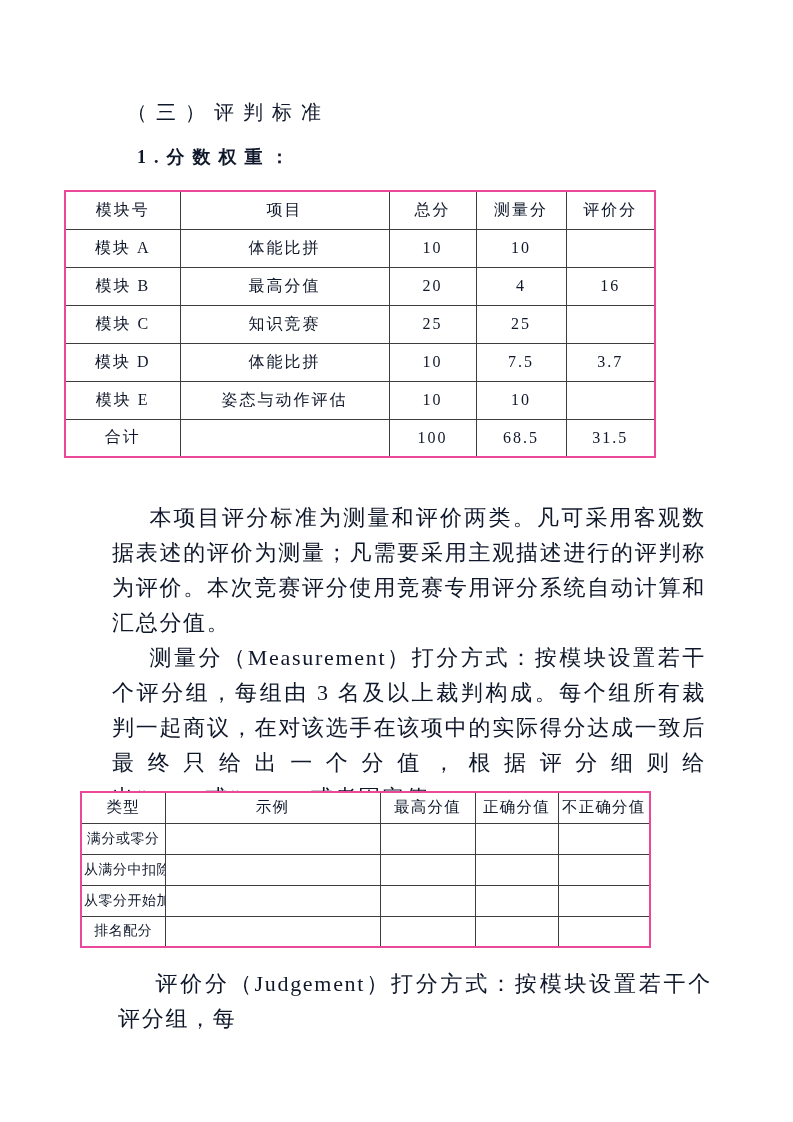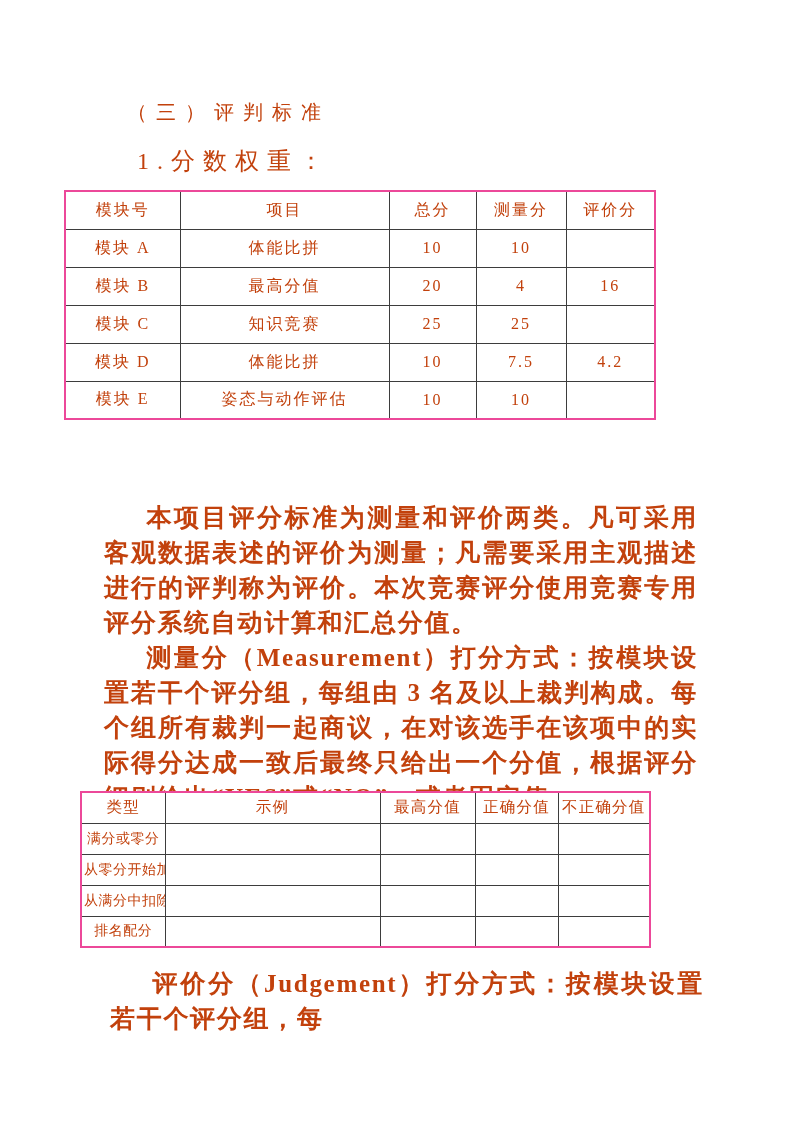--- a/index.html
+++ b/index.html
@@ -6,52 +6,51 @@
     margin: 0;
     padding: 0;
     background: #ffffff;
   }
   .page {
     position: relative;
     width: 793px;
     height: 1122px;
     background: #ffffff;
     font-family: "Liberation Serif", serif;
-    color: #c2410c;
+    color: #0f172a;
     overflow: hidden;
   }
   
   .h-section {
     position: absolute;
     left: 127px;
     top: 99px;
     font-size: 20px;
     letter-spacing: 9px;
     font-weight: 500;
     white-space: nowrap;
   }
   .h-sub {
     position: absolute;
     left: 137px;
     top: 145px;
-    font-size: 24px;
+    font-size: 18px;
     letter-spacing: 8px;
-    font-weight: 400;
+    font-weight: 700;
     white-space: nowrap;
   }
   
   .bodytext {
     position: absolute;
-    left: 104px;
+    left: 112px;
     width: 594px;
-    font-size: 25px;
+    font-size: 22px;
     line-height: 35px;
     letter-spacing: 1.7px;
     text-align: justify;
-    font-weight: bold;
   }
   .bodytext p {
     margin: 0;
     text-indent: 1.7em;
   }
   .block-main { top: 500px; }
   .block-closing { top: 966px; margin-left: 6px; }
   
   table {
     border-collapse: collapse;
@@ -148,28 +147,35 @@
           <td>知识竞赛</td>
           <td>25</td>
           <td>25</td>
           <td></td>
         </tr>
         <tr>
           <td>模块 D</td>
           <td>体能比拼</td>
           <td>10</td>
           <td>7.5</td>
-          <td>4.2</td>
+          <td>3.7</td>
         </tr>
         <tr>
           <td>模块 E</td>
           <td>姿态与动作评估</td>
           <td>10</td>
           <td>10</td>
           <td></td>
+        </tr>
+        <tr>
+          <td>合计</td>
+          <td></td>
+          <td>100</td>
+          <td>68.5</td>
+          <td>31.5</td>
         </tr>
       </tbody>
     </table>
 
   <div class="bodytext block-main">
     <p>本项目评分标准为测量和评价两类。凡可采用客观数据表述的评价为测量；凡需要采用主观描述进行的评判称为评价。本次竞赛评分使用竞赛专用评分系统自动计算和汇总分值。</p>
     <p>测量分（Measurement）打分方式：按模块设置若干个评分组，每组由 3 名及以上裁判构成。每个组所有裁判一起商议，在对该选手在该项中的实际得分达成一致后最终只给出一个分值，根据评分细则给出“YES”或“NO”，或者固定值。</p>
     <p>测量分评分准则样例表：</p>
   </div>
 
@@ -192,28 +198,28 @@
       </thead>
       <tbody>
         <tr>
           <td>满分或零分</td>
           <td></td>
           <td></td>
           <td></td>
           <td></td>
         </tr>
         <tr>
+          <td>从满分中扣除</td>
+          <td></td>
+          <td></td>
+          <td></td>
+          <td></td>
+        </tr>
+        <tr>
           <td>从零分开始加</td>
-          <td></td>
-          <td></td>
-          <td></td>
-          <td></td>
-        </tr>
-        <tr>
-          <td>从满分中扣除</td>
           <td></td>
           <td></td>
           <td></td>
           <td></td>
         </tr>
         <tr>
           <td>排名配分</td>
           <td></td>
           <td></td>
           <td></td>

